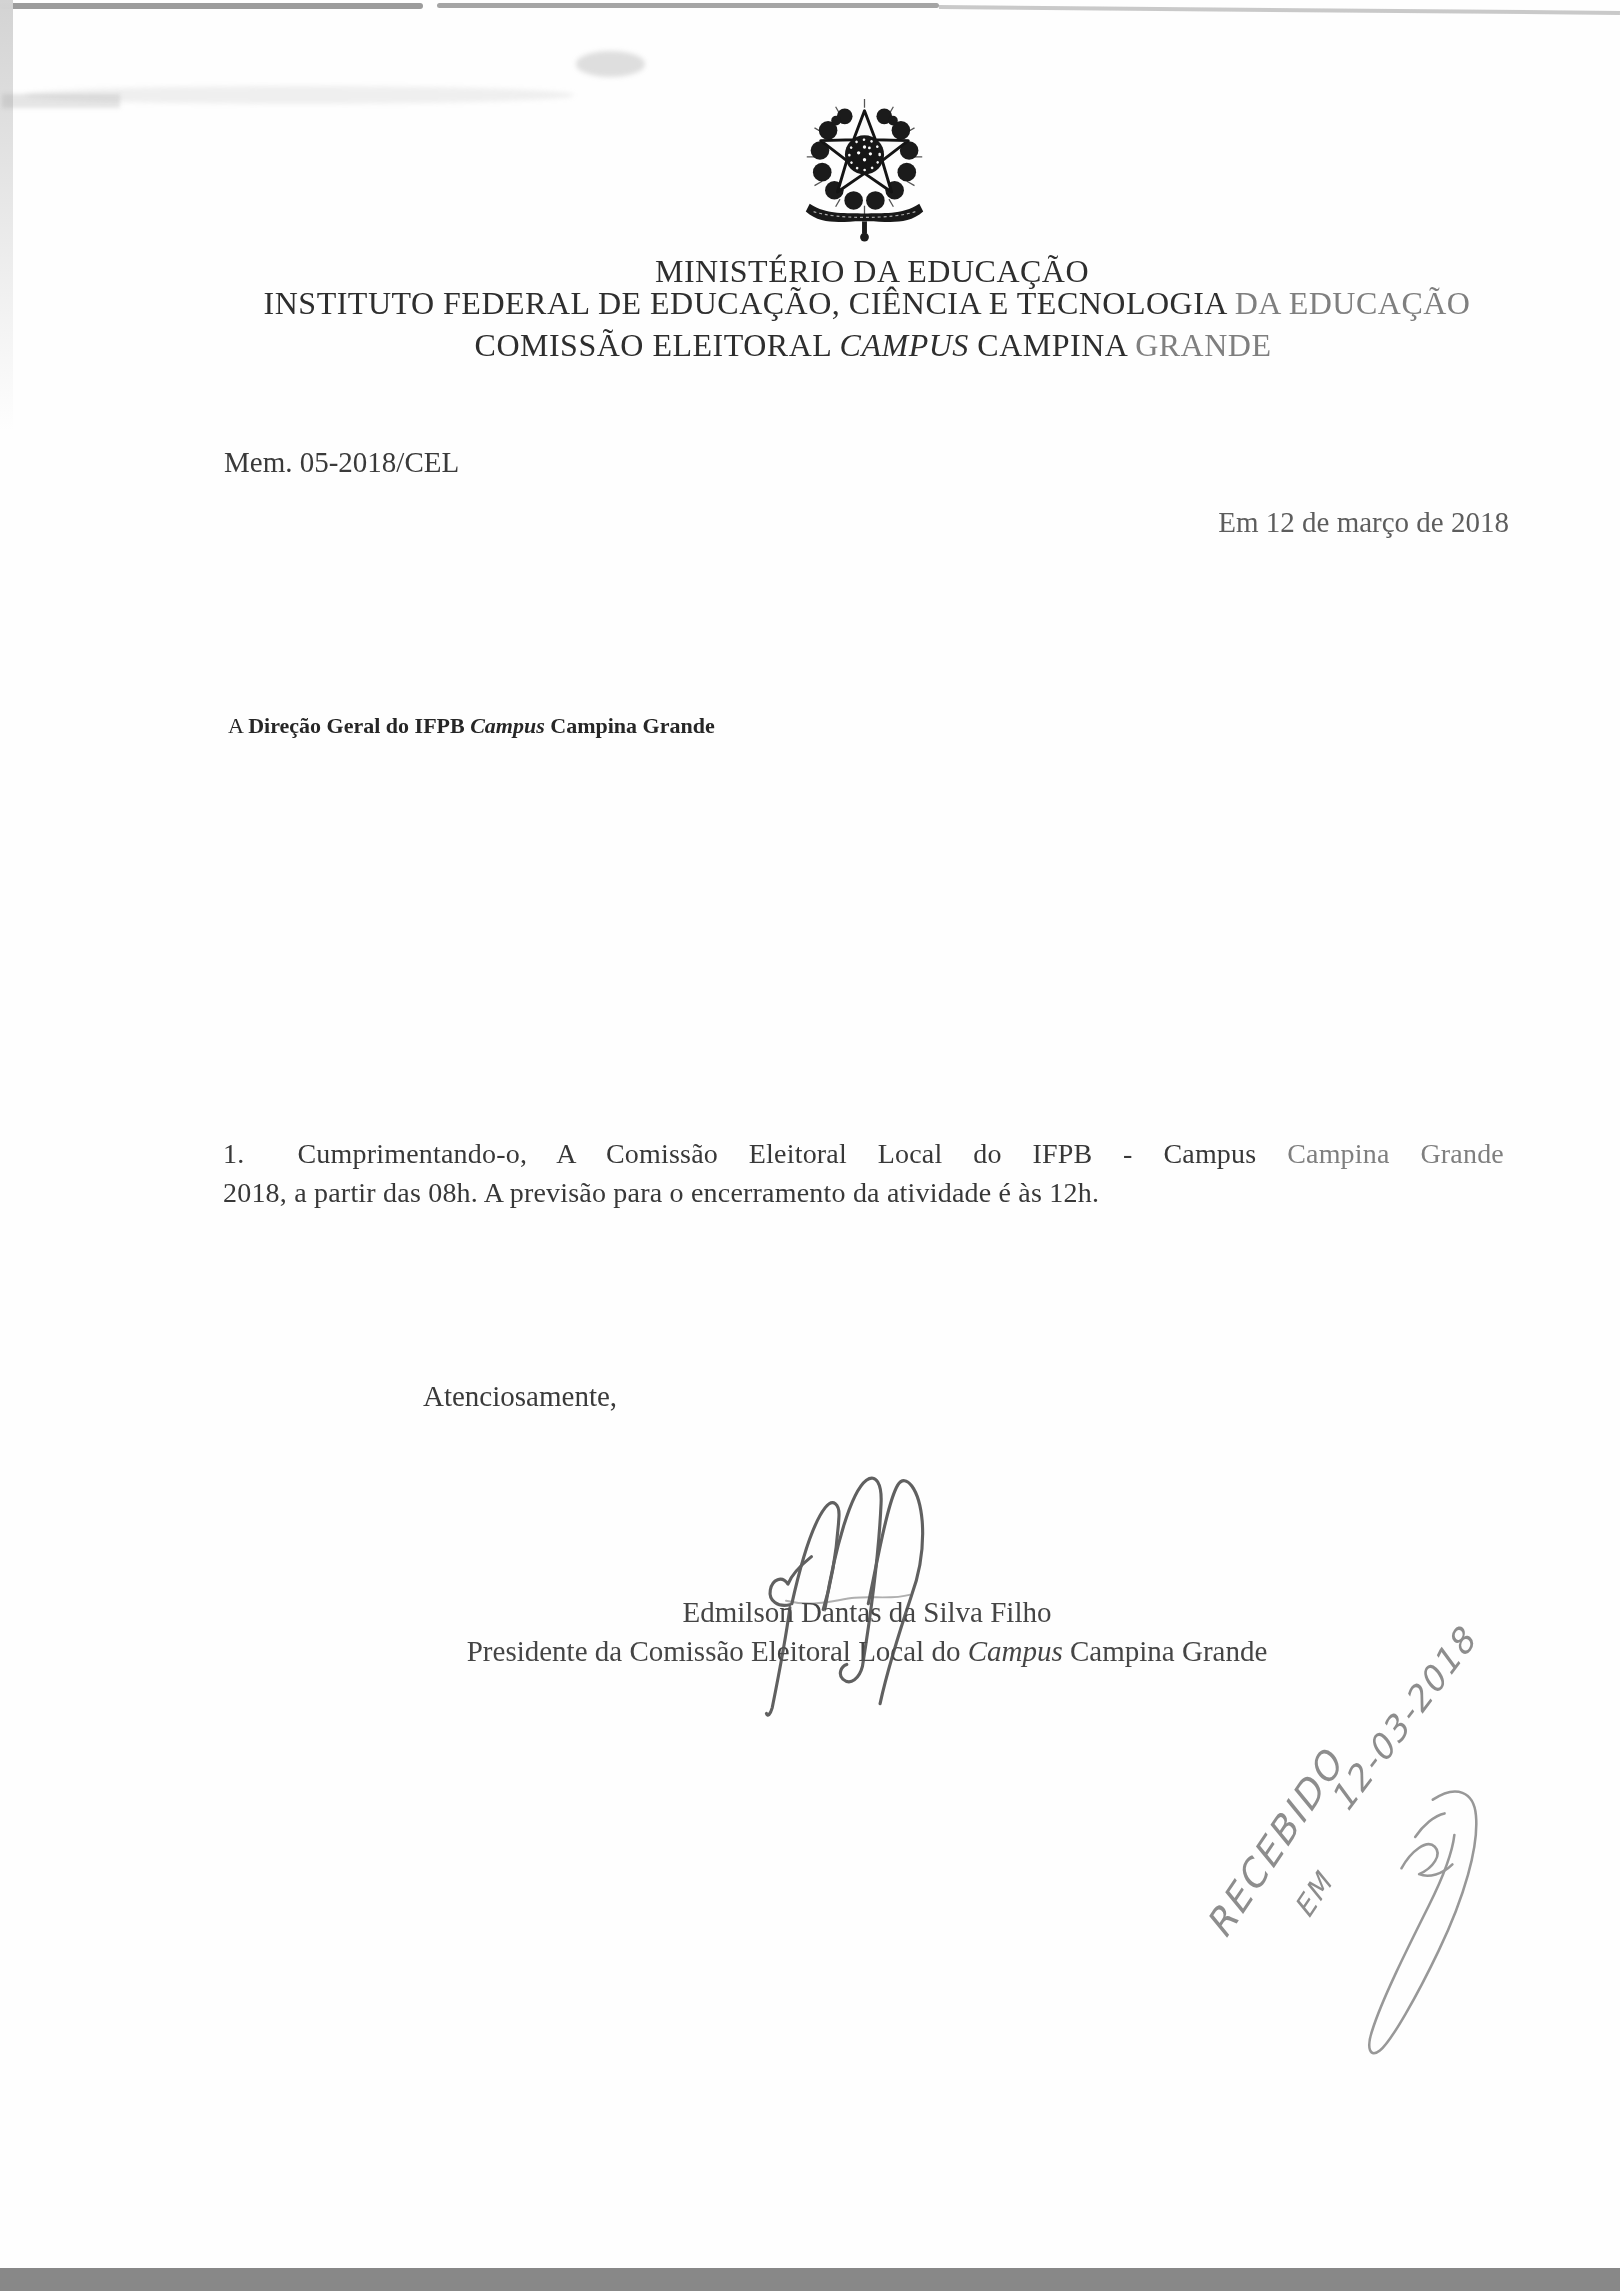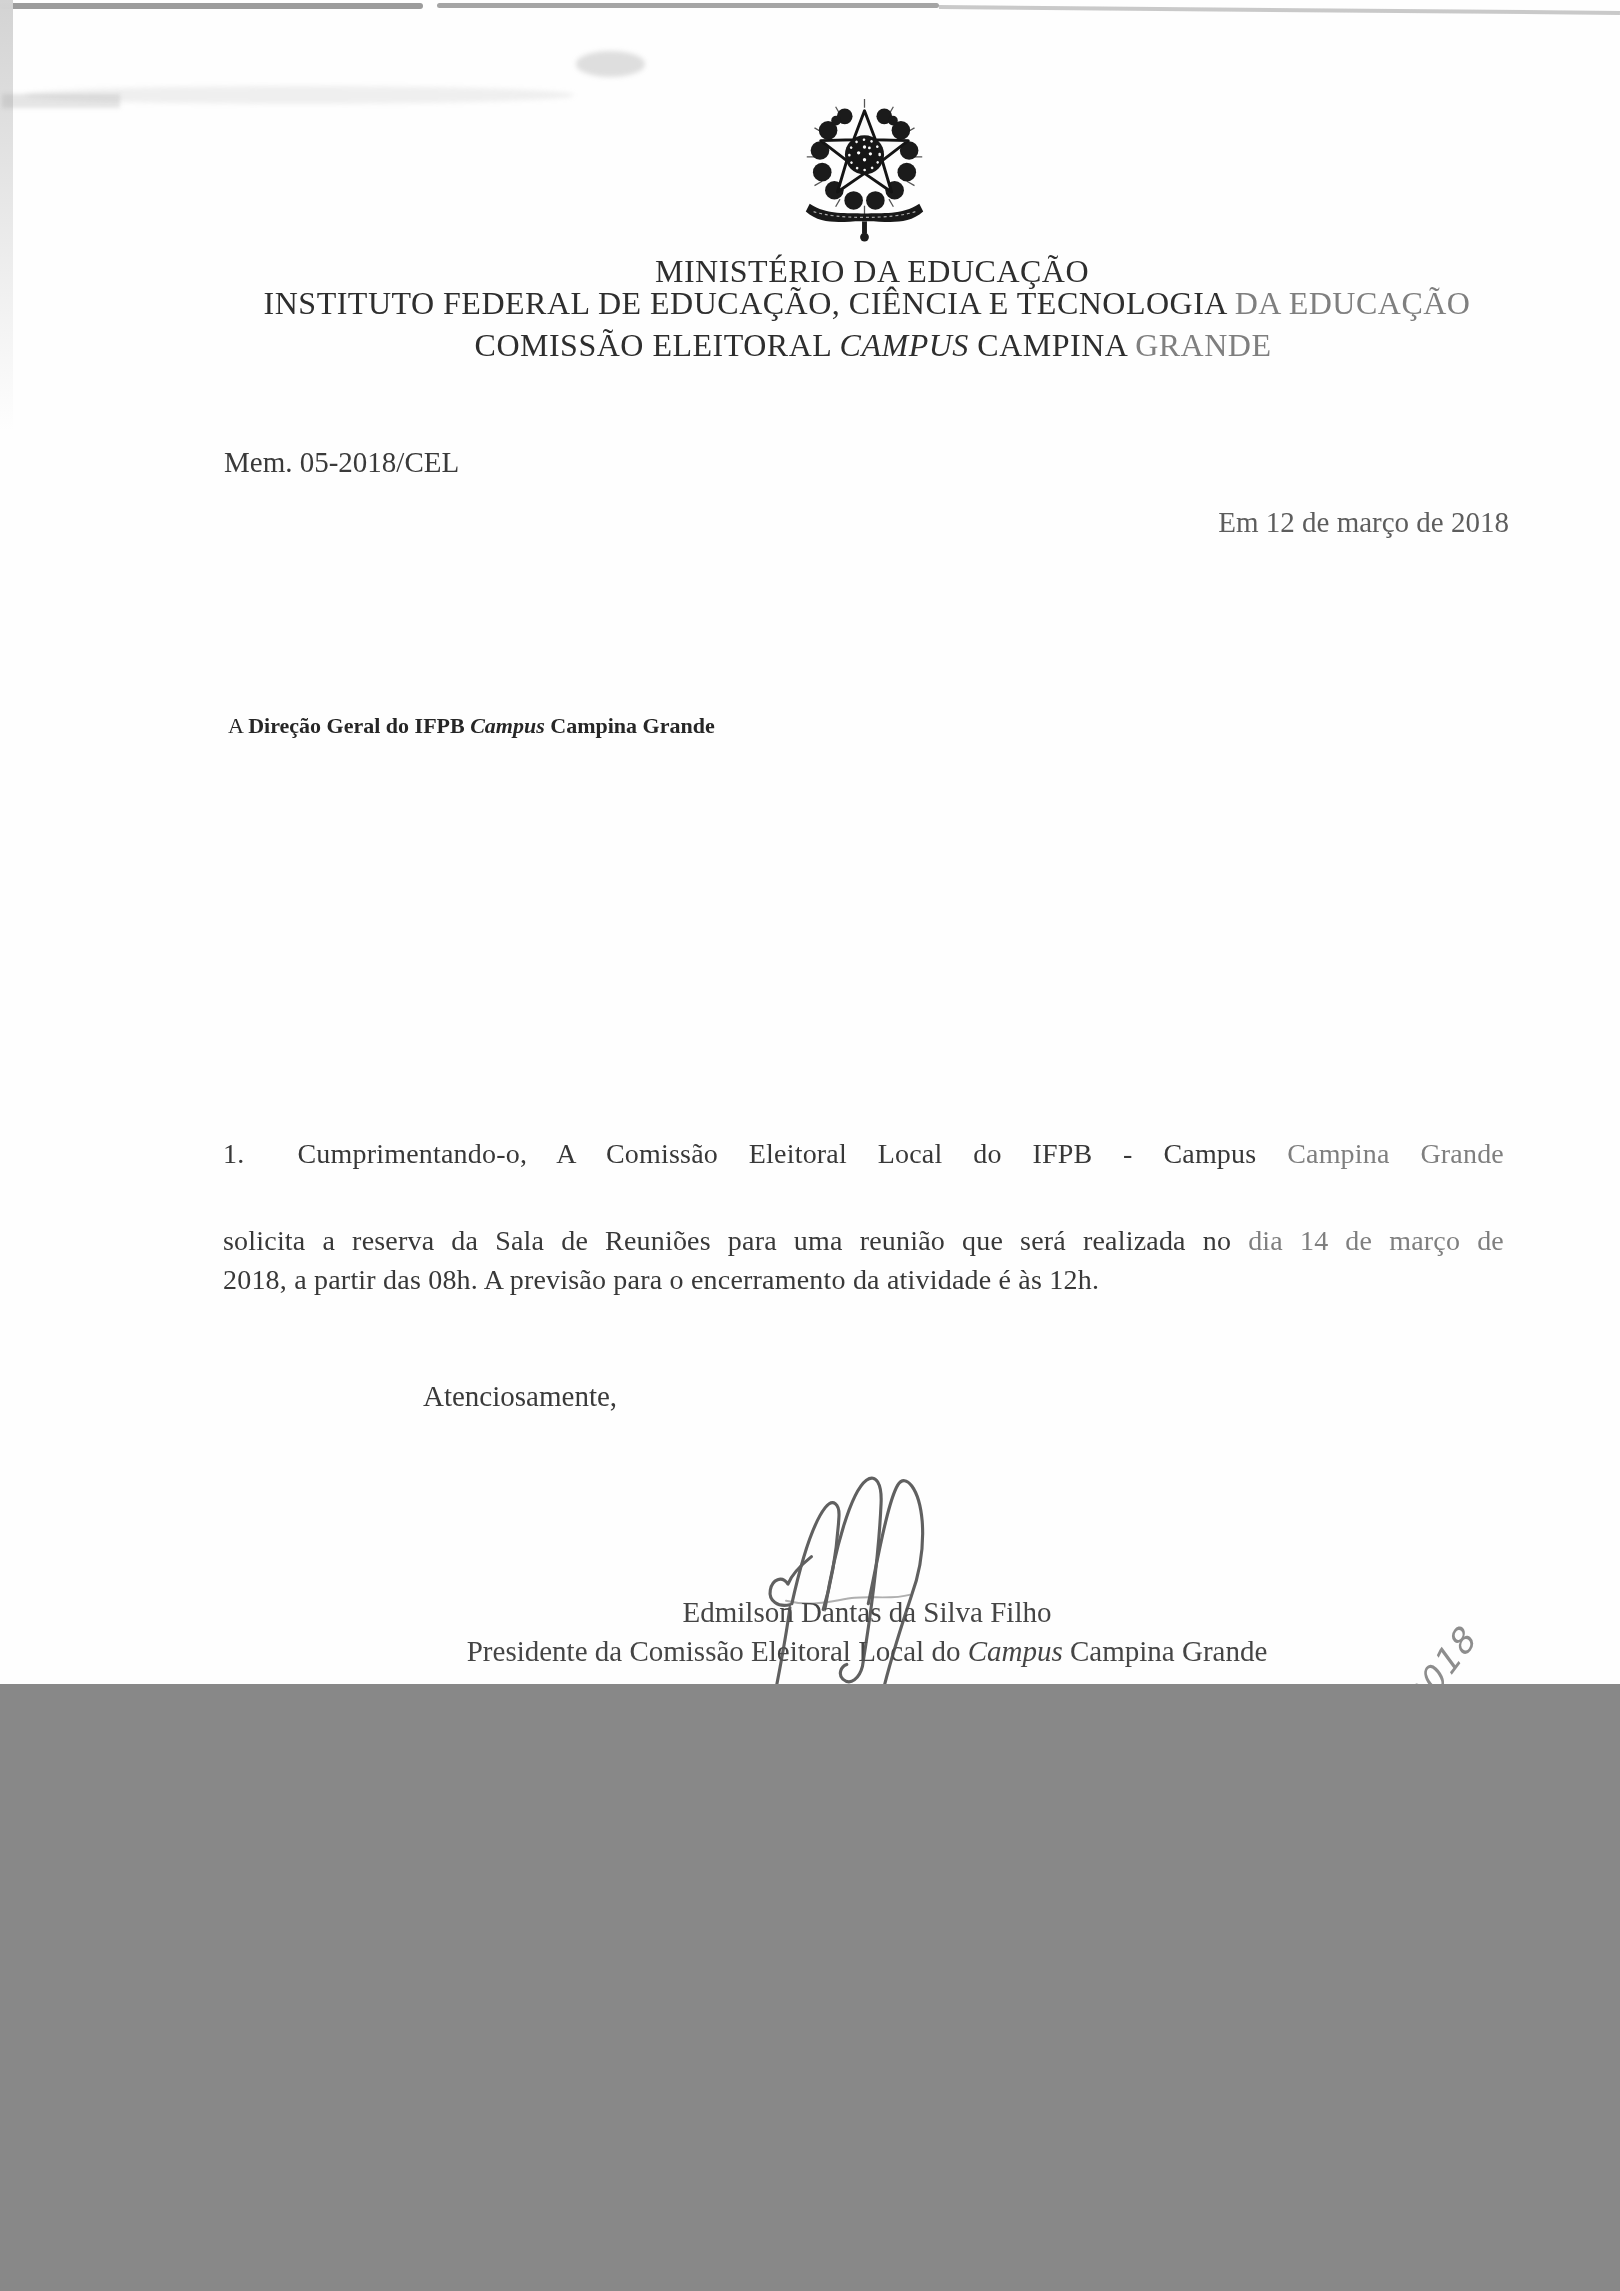--- a/index.html
+++ b/index.html
@@ -1,18 +1,18 @@
 <!DOCTYPE html>
 <html><head>
 <meta charset="utf-8">
 <style>
   html,body{margin:0;padding:0;background:#888;}
   .page{
     position:relative;
-    width:1620px;height:1684px;
+    width:1620px;height:2268px;
     background:#fefefe;
     overflow:hidden;
     font-family:"Liberation Serif","DejaVu Serif",serif;
     color:#333;
   }
   .abs{position:absolute;}
   .centered{position:absolute;transform:translateX(-50%);white-space:nowrap;}
 
   
   .scanline-a{left:0;top:2.9px;width:423px;height:5.9px;background:#9c9c9c;border-radius:2.9px;}
@@ -125,22 +125,20 @@
 
   <div class="abs recipient"><span>A</span>
         <span class="bold">Direção Geral do IFPB</span>
         <span class="bold ital">Campus</span>
         <span class="bold">Campina Grande</span></div>
 
 
   <div class="abs para">
     <div class="jline"><span>1.</span><span class="tab"></span><span>Cumprimentando-o, A Comissão Eleitoral Local do IFPB - Campus</span>
           <span class="faded">Campina Grande</span></div>
-    <div class="jline"><span>solicita a reserva da Sala de Reuniões para uma reunião que será realizada no</span>
-          <span class="faded">dia 14 de março de</span></div>
     <div>2018, a partir das 08h. A previsão para o encerramento da atividade é às 12h.</div>
   </div>
 
   <div class="abs salute">Atenciosamente,</div>
 
   <div class="centered signame">Edmilson Dantas da Silva Filho</div>
   <div class="centered sigrole"><span>Presidente da Comissão Eleitoral Local do</span>
         <span class="ital">Campus</span>
         <span>Campina Grande</span></div>
 

